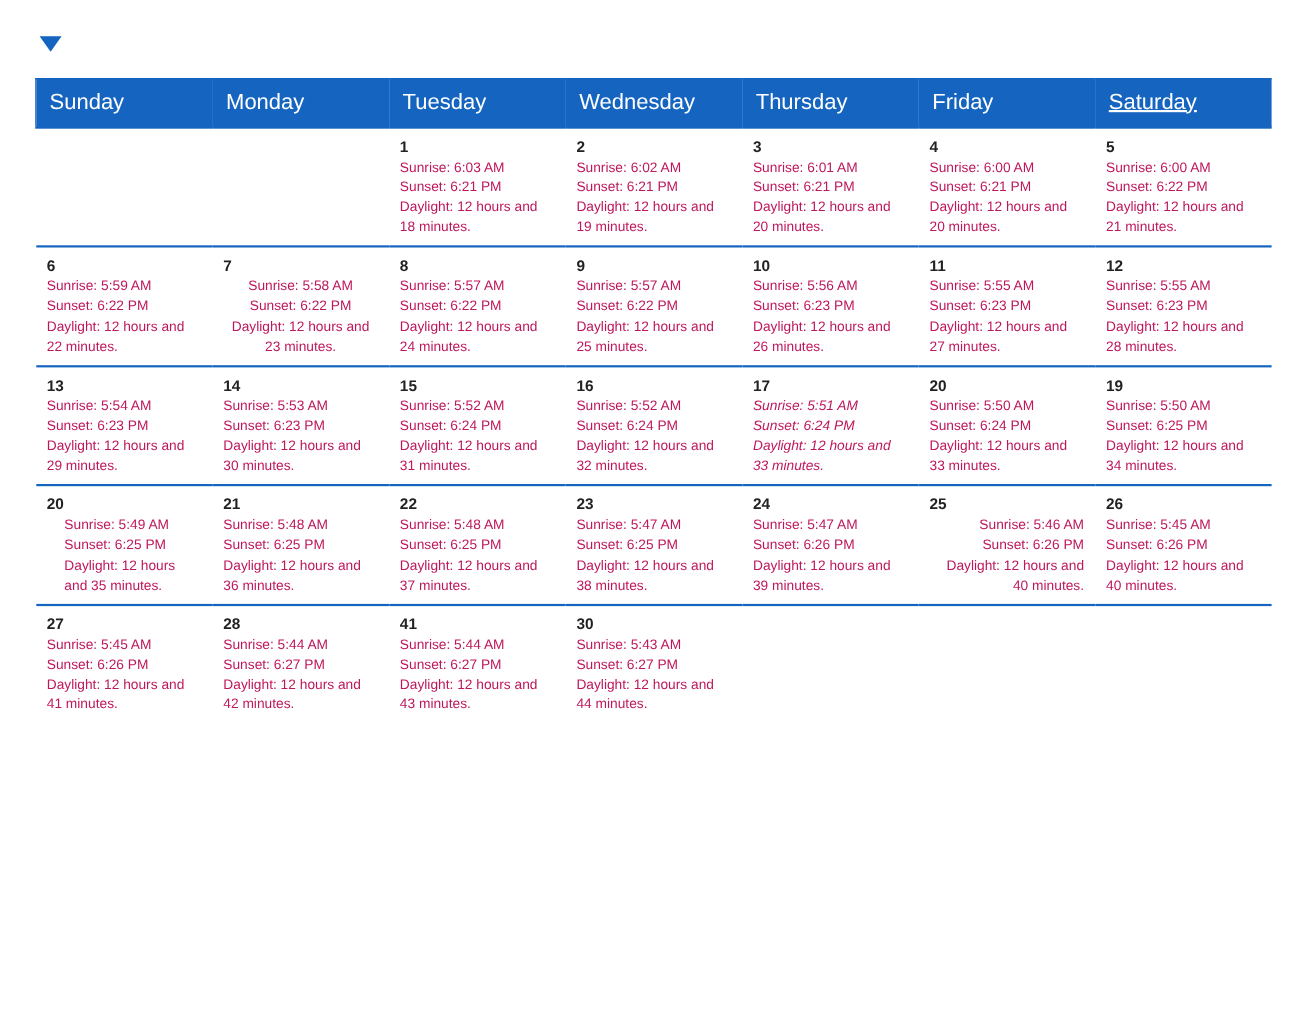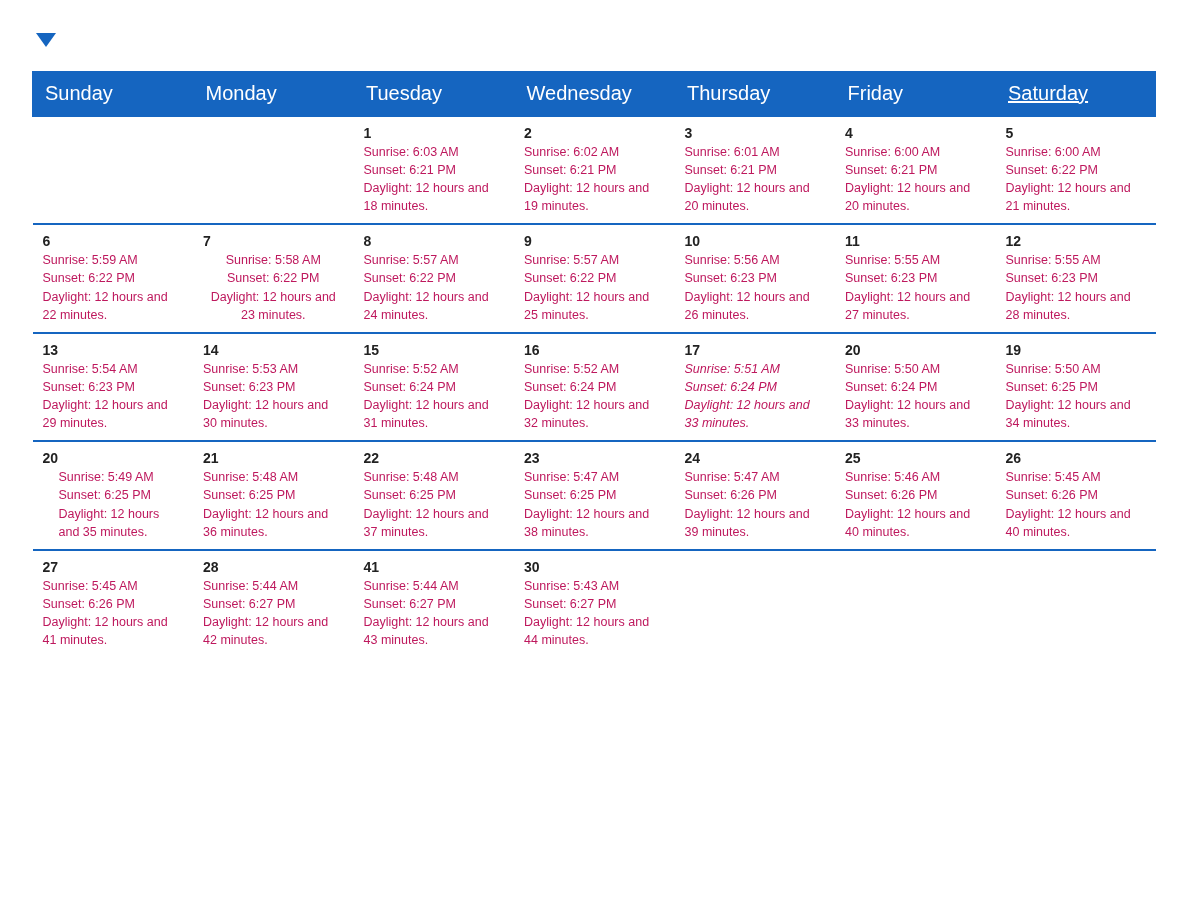--- a/index.html
+++ b/index.html
@@ -356,21 +356,21 @@
           <div class="cell-inner">
             <div class="day-num">24</div>
             <div class="day-detail" style="white-space: pre-line;">Sunrise: 5:47 AM
 Sunset: 6:26 PM
 Daylight: 12 hours and 39 minutes.</div>
           </div>
         </td>
         <td>
           <div class="cell-inner">
             <div class="day-num">25</div>
-            <div class="day-detail" style="white-space: pre-line;">Sunrise: 5:46 AM
+            <div class="day-detail" style="white-space: pre-line; text-align: right;">Sunrise: 5:46 AM
 Sunset: 6:26 PM
 Daylight: 12 hours and 40 minutes.</div>
           </div>
         </td>
         <td>
           <div class="cell-inner">
             <div class="day-num">26</div>
             <div class="day-detail" style="white-space: pre-line;">Sunrise: 5:45 AM
 Sunset: 6:26 PM
 Daylight: 12 hours and 40 minutes.</div>

